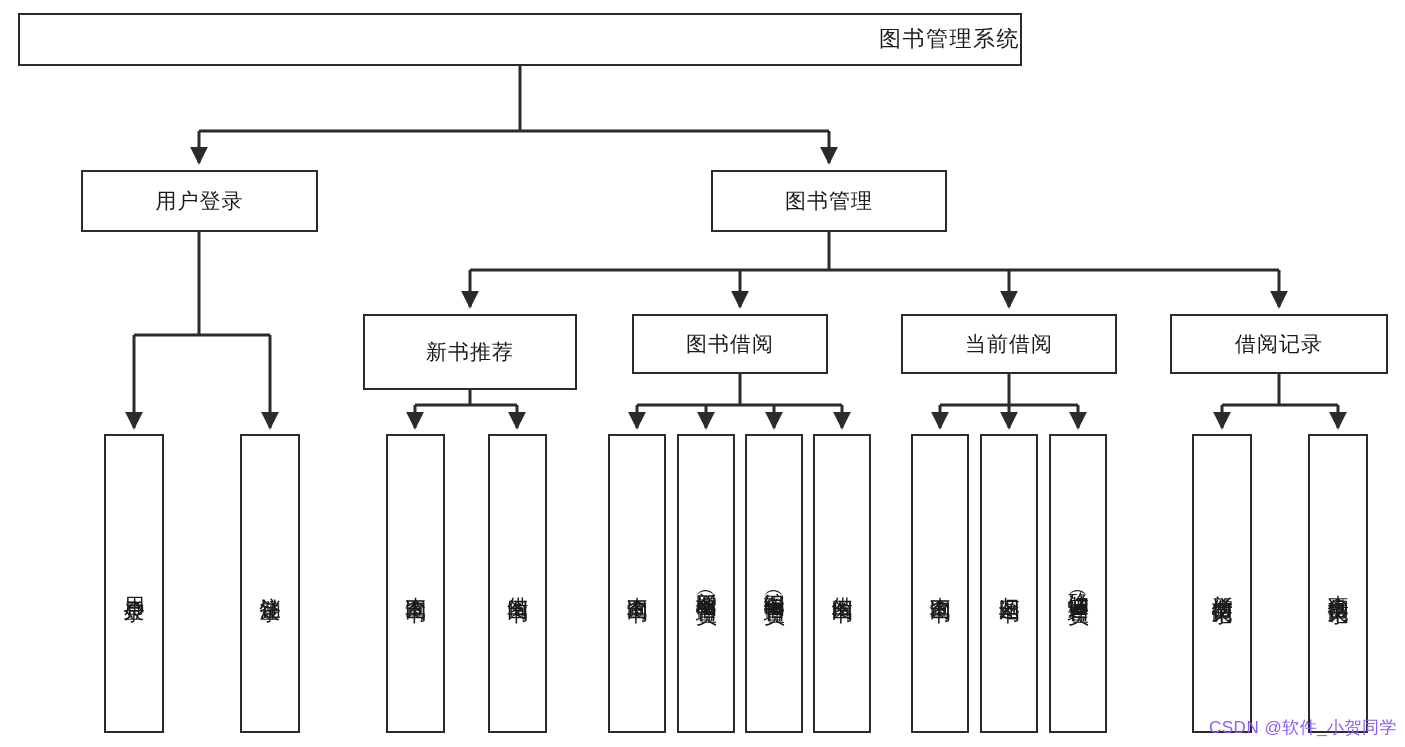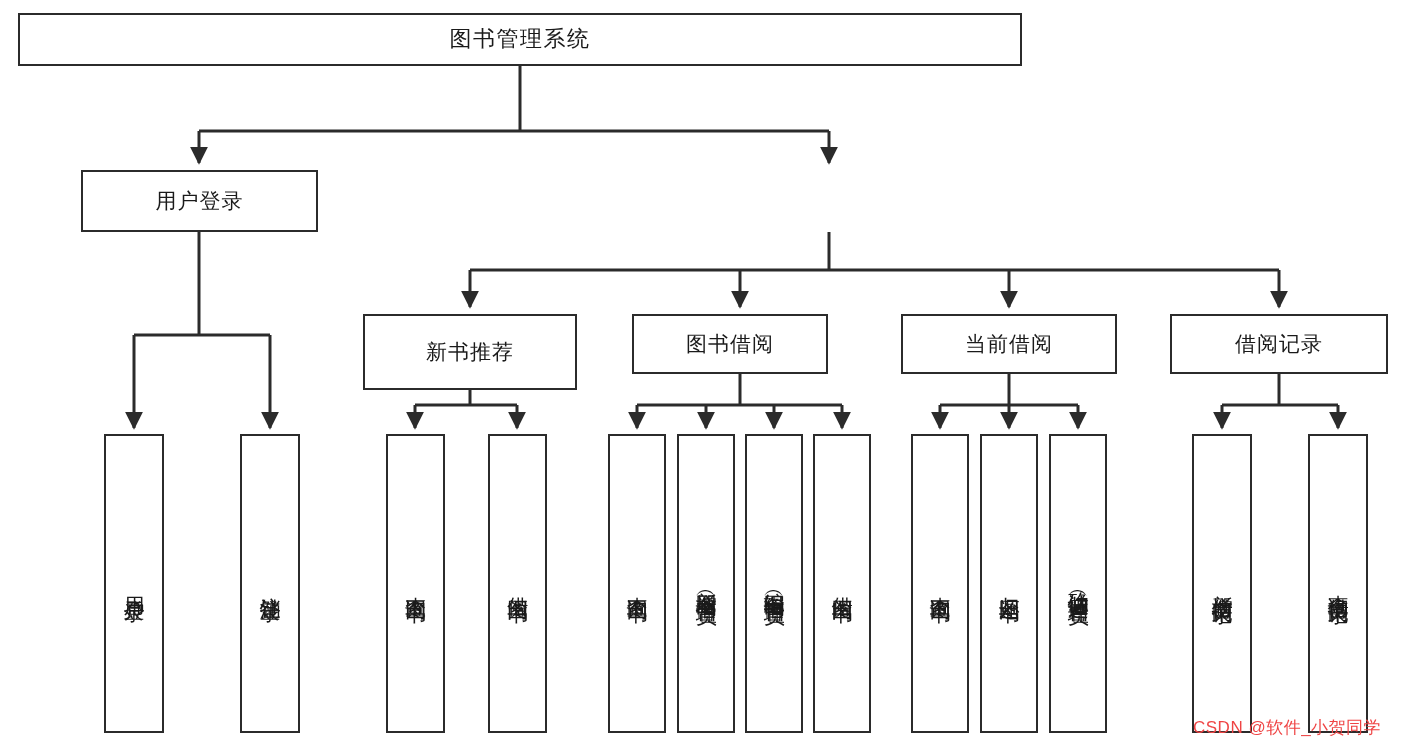--- a/index.html
+++ b/index.html
@@ -58,24 +58,25 @@
   }
   .node-v .vtext {
     writing-mode: vertical-rl;
     text-orientation: upright;
     display: block;
     max-height: 100%;
   }
   .watermark {
     position: absolute;
     font-size: 17px;
-    color: #ef4444;
+    color: #8b5cf6;
     white-space: nowrap;
     letter-spacing: 0.5px;
     z-index: 3;
+    margin-left: 16px;
   }
 </style>
 </head>
 <body>
 
 <div id="canvas">
 
   <svg id="svg-layer" viewBox="0 0 1405 747" xmlns="http://www.w3.org/2000/svg">
     <defs>
       <marker id="arrow" viewBox="0 0 10 10" refX="9" refY="5" markerWidth="6" markerHeight="6" orient="auto-start-reverse">
@@ -119,27 +120,30 @@
       <path d="M 1009 405 L 1009 428" marker-end="url(#arrow)"></path>
       <path d="M 1078 405 L 1078 428" marker-end="url(#arrow)"></path>
 
       <path d="M 1279 374 L 1279 405"></path>
       <path d="M 1222 405 L 1338 405"></path>
       <path d="M 1222 405 L 1222 428" marker-end="url(#arrow)"></path>
       <path d="M 1338 405 L 1338 428" marker-end="url(#arrow)"></path>
     </g>
   </svg>
 
-  <div class="node node-h node-root" style="left:18px; top:13px; width:1004px; height:53px;">
+  <div class="node node-h node-root" style="left:18px; top:13px; width:1004px; height:53px;justify-content:flex-end;">
     <span>图书管理系统</span>
   </div>
 
   <div class="node node-h" style="left:81px; top:170px; width:237px; height:62px;">
     <span>用户登录</span>
   </div>
+  <div class="node node-h" style="left:711px; top:170px; width:236px; height:62px;">
+    <span>图书管理</span>
+  </div>
 
   <div class="node node-h" style="left:363px; top:314px; width:214px; height:76px;">
     <span>新书推荐</span>
   </div>
   <div class="node node-h" style="left:632px; top:314px; width:196px; height:60px;">
     <span>图书借阅</span>
   </div>
   <div class="node node-h" style="left:901px; top:314px; width:216px; height:60px;">
     <span>当前借阅</span>
   </div>

